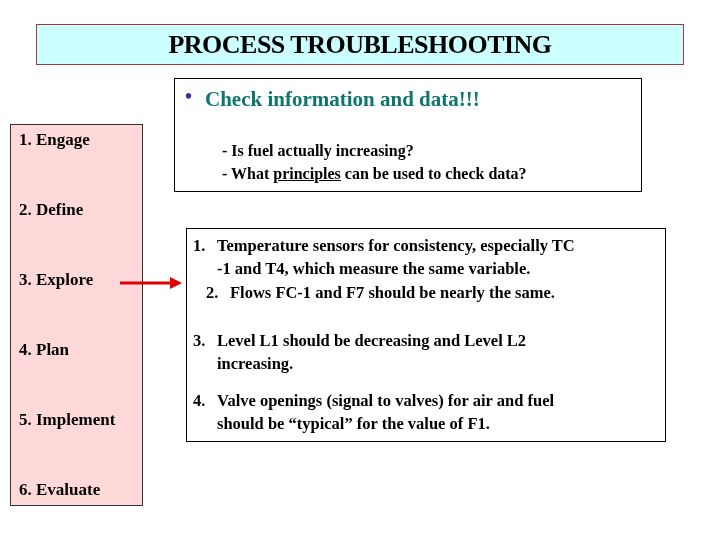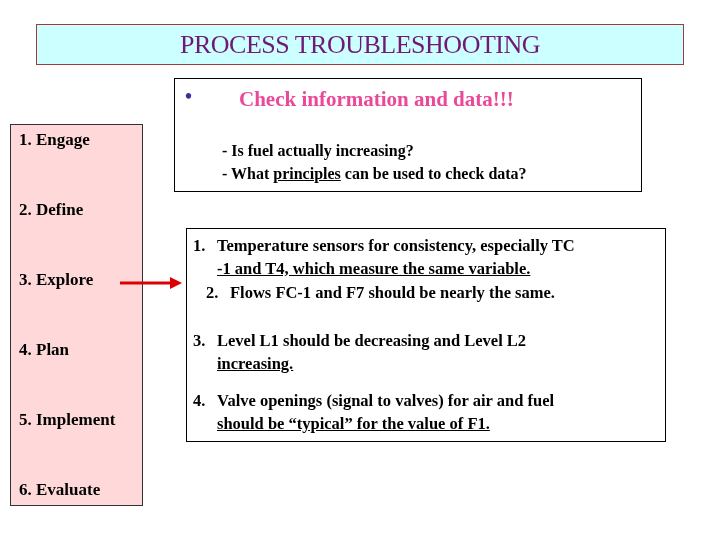--- a/index.html
+++ b/index.html
@@ -5,46 +5,46 @@
     html, body { margin: 0; padding: 0; }
     body {
       width: 720px; height: 540px; background: #ffffff; position: relative; overflow: hidden;
       font-family: "Liberation Serif", "DejaVu Serif", serif; font-weight: bold; color: #000;
     }
     .title-box {
       position: absolute; left: 36px; top: 24px; width: 646px; height: 39px;
       background: #ccffff; border: 1px solid #a33a3a;
       display: flex; align-items: center; justify-content: center;
     }
-    .title-text { color: #701a75; font-size: 26px; font-weight: normal; letter-spacing: -0.5px; }
+    .title-text { color: #000000; font-size: 26px; font-weight: bold; letter-spacing: -0.5px; }
 
     .steps-box {
       position: absolute; left: 10px; top: 124px; width: 131px; height: 380px;
       background: #ffd9d9; border: 1px solid #333;
     }
     .step {
       position: absolute; left: 8px; font-size: 17px; font-weight: bold; white-space: nowrap; text-align: right;
     }
 
     .check-box {
       position: absolute; left: 174px; top: 78px; width: 466px; height: 112px;
       background: #fff; border: 1px solid #000;
     }
     .bullet { position: absolute; left: 10px; top: 6px; color: #333399; font-size: 20px; }
-    .check-heading { position: absolute; left: 64px; top: 8px; color: #ec4899; font-size: 21px; font-weight: bold; white-space: nowrap; }
+    .check-heading { position: absolute; left: 30px; top: 8px; color: #0f766e; font-size: 21px; font-weight: bold; white-space: nowrap; }
     .check-q { position: absolute; left: 47px; font-size: 16px; font-weight: bold; white-space: nowrap; }
     .underline { text-decoration: underline; }
 
     .principles-box {
       position: absolute; left: 186px; top: 228px; width: 478px; height: 212px;
       background: #fff; border: 1px solid #000;
     }
     .p-item { position: absolute; left: 6px; font-size: 16.5px; font-weight: bold; line-height: 23px; }
     .p-num { display: inline-block; width: 24px; }
-    .p-cont { padding-left: 24px; display: block; text-decoration: underline; }
+    .p-cont { padding-left: 24px; display: block; }
 
     .arrow { position: absolute; left: 120px; top: 277px; width: 64px; height: 12px; }
   </style>
 </head>
 <body>
 
 <div class="title-box">
   <span class="title-text">PROCESS TROUBLESHOOTING</span>
 </div>
 

